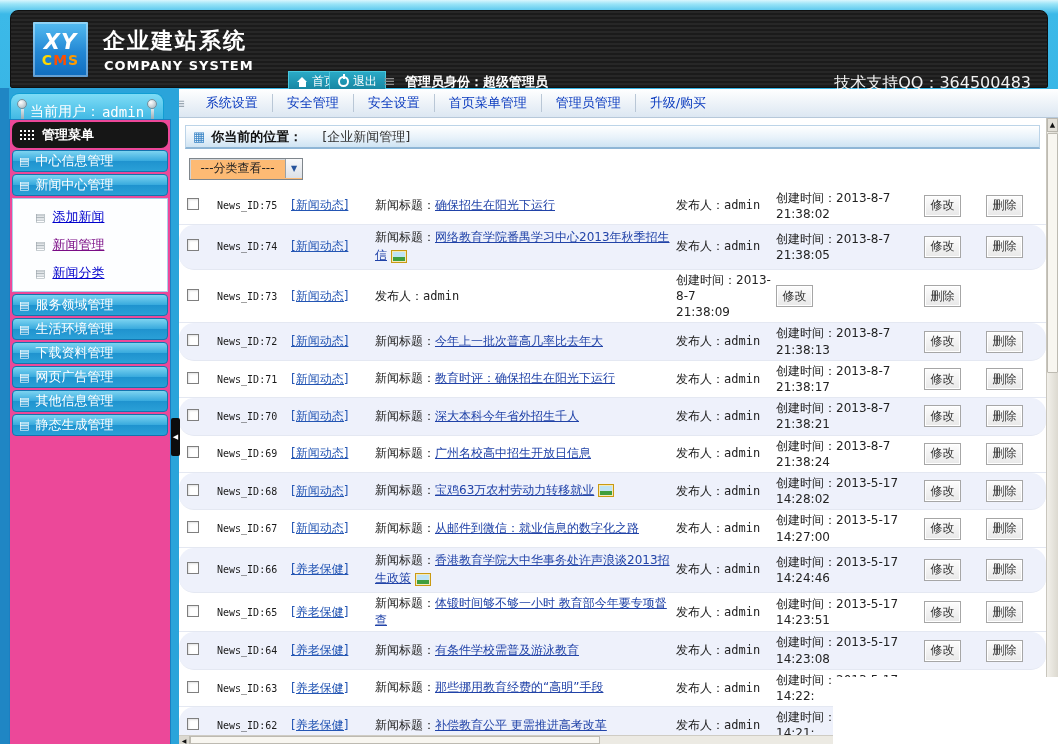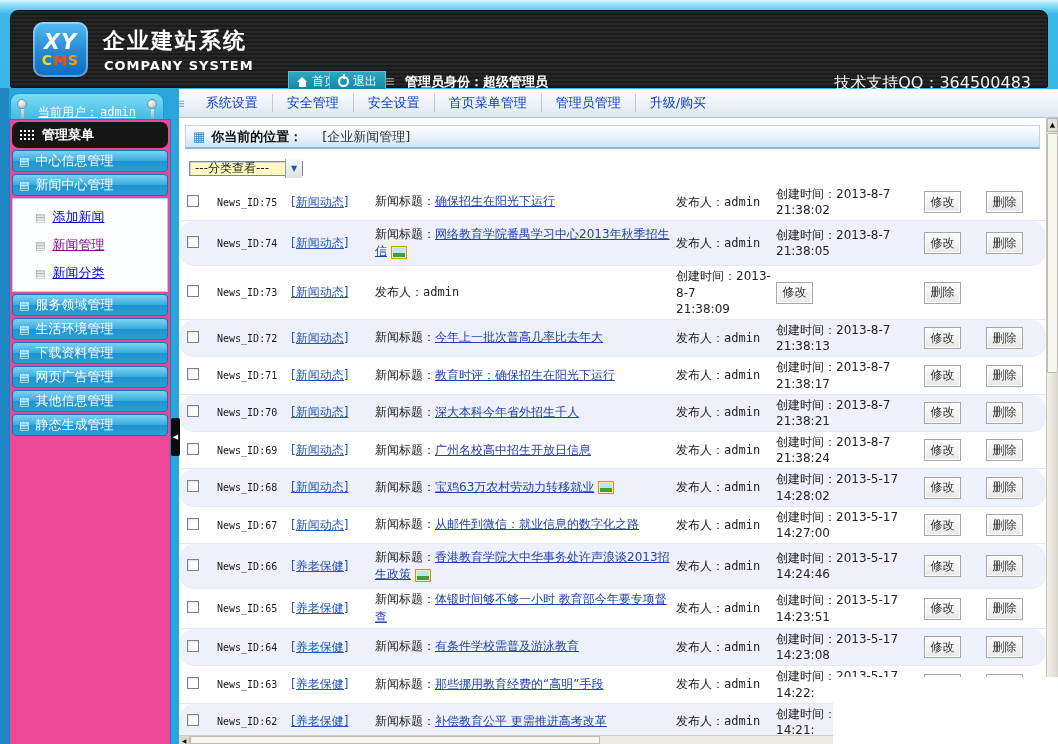--- a/index.html
+++ b/index.html
@@ -12,21 +12,21 @@
   a { text-decoration:underline; cursor:pointer; }
 
   
   .header {
     position:absolute; left:10px; top:10px; width:1038px; height:78px;
     background:repeating-linear-gradient(180deg,#272727 0 2px,#1b1b1b 2px 4px);
     border-radius:8px 8px 2px 2px; border:1px solid #101010;
   }
   .logo {
     position:absolute; left:22px; top:11px; width:55px; height:55px;
-    border-radius:10px; background:linear-gradient(180deg,#55bdf2 0%,#2387d4 55%,#0f6cbe 100%);
+    border-radius:1px; background:linear-gradient(180deg,#55bdf2 0%,#2387d4 55%,#0f6cbe 100%);
     box-shadow:inset 0 0 0 2px rgba(255,255,255,.35);
     display:flex; flex-direction:column; align-items:center; justify-content:center;
     font-weight:bold; line-height:1.05;
   }
   .logo .xy { color:#fff; font-size:21px; font-style:italic; letter-spacing:1px; }
   .logo .cms { font-size:14px; letter-spacing:1px; }
   .logo .cms .c1{color:#ffd800;} .logo .cms .c2{color:#ff4e00;} .logo .cms .c3{color:#ff9a00;}
   .brand-cn { position:absolute; left:92px; top:15px; color:#fff; font-size:22px; font-weight:bold; letter-spacing:2px; }
   .brand-en { position:absolute; left:93px; top:47px; color:#fff; font-size:13px; font-weight:bold; letter-spacing:1px; }
   .hdr-btn {
@@ -42,22 +42,22 @@
   .power-ico::before { content:""; position:absolute; left:2.5px; top:-4px; width:2px; height:5px; background:#fff; }
   .hamburger { position:absolute; left:372px; top:60px; color:#8d8d8d; font-size:15px; line-height:21px; }
   .role-text { position:absolute; left:394px; top:62px; color:#fff; font-size:13px; font-weight:bold; }
   .support { position:absolute; right:16px; top:62px; color:#f2f2f2; font-size:16px; }
 
   
   .sidebar-frame { position:absolute; left:0; top:88px; width:179px; height:656px; background:linear-gradient(90deg,#1f86c4 0 9px,#2aa4da 9px); }
   .user-tab {
     position:absolute; left:10px; top:93px; width:154px; height:37px;
     background:linear-gradient(180deg,#7edcf6,#27aadc); border:1px solid #119ed4; border-bottom:none;
-    border-radius:9px 9px 0 0; color:#fff; font-size:12px;
-    display:flex; align-items:center; justify-content:center; gap:2px;text-decoration:underline;
+    border-radius:9px 9px 0 0; color:#fff; font-size:14px;
+    display:flex; align-items:center; justify-content:center; gap:2px;
   }
   .pin { position:absolute; top:5px; width:10px; height:10px; border-radius:50%; background:radial-gradient(circle at 35% 30%,#ffffff,#9db0ba); border:1px solid #76909e; }
   .pin::after { content:""; position:absolute; left:3px; top:9px; width:3px; height:11px; background:linear-gradient(180deg,#dfe8ec,#93a5af); }
   .pin-l { left:6px; } .pin-r { right:6px; }
   .sidebar-panel { position:absolute; left:9px; top:119px; width:162px; height:698px; background:#ec4899; border:1px solid #1c7fc0; padding:2px; }
   .menu-hdr {
     margin:0 0 2px 0; height:26px; background:#161616; border-radius:7px;
     color:#fff; font-size:13px; font-weight:bold; display:flex; align-items:center; padding-left:8px; gap:8px;
   }
   .grid-ico { width:14px; height:10px; position:relative; display:inline-block; }
@@ -90,21 +90,21 @@
   .main { position:absolute; left:179px; top:118px; width:867px; height:618px; background:#fff; overflow:hidden; }
   .crumb-bar {
     margin:7px 6px 0 6px; height:24px; border:1px solid #bcd4e8; border-bottom:2px solid #8fb6d6;
     background:linear-gradient(180deg,#ffffff 0%,#e8f2fa 55%,#cfe4f3 100%);
     display:flex; align-items:center; padding:0 7px; gap:6px; font-size:13px;
   }
   .crumb-ico { color:#3a85c6; font-size:13px; }
   .crumb-label { font-weight:bold; color:#111; }
   .crumb-value { color:#333;margin-left:14px; }
   .filter-row { margin:8px 0 0 10px; }
-  .select { display:inline-flex; align-items:center; border:1px solid #7f868c; background:#fef9c3; height:15px; box-shadow:inset 1px 1px 0 #cfd4d9; }
+  .select { display:inline-flex; align-items:center; border:1px solid #7f868c; background:#fdba74; height:22px; box-shadow:inset 1px 1px 0 #cfd4d9;text-align:center; }
   .select .txt { font-size:12px; color:#222; padding:0 5px; min-width:95px; }
   .select .arrow { width:17px; height:19px; border-left:1px solid #98a0a6; background:linear-gradient(180deg,#f7f8fa,#dde1e7); color:#27549c; font-size:8px; display:flex; align-items:center; justify-content:center; cursor:pointer; }
 
   .rows { margin-top:8px; }
   .row {
     display:grid; grid-template-columns:30px 74px 84px 1fr 100px 148px 62px 56px;
     align-items:center; min-height:37px; border-bottom:1px solid #e4e8f2;
     font-size:12px; padding:2px 4px 2px 8px; color:#222; background:#fff;
   }
   .row.alt { background:#eef1fb;border-radius:15px; }

